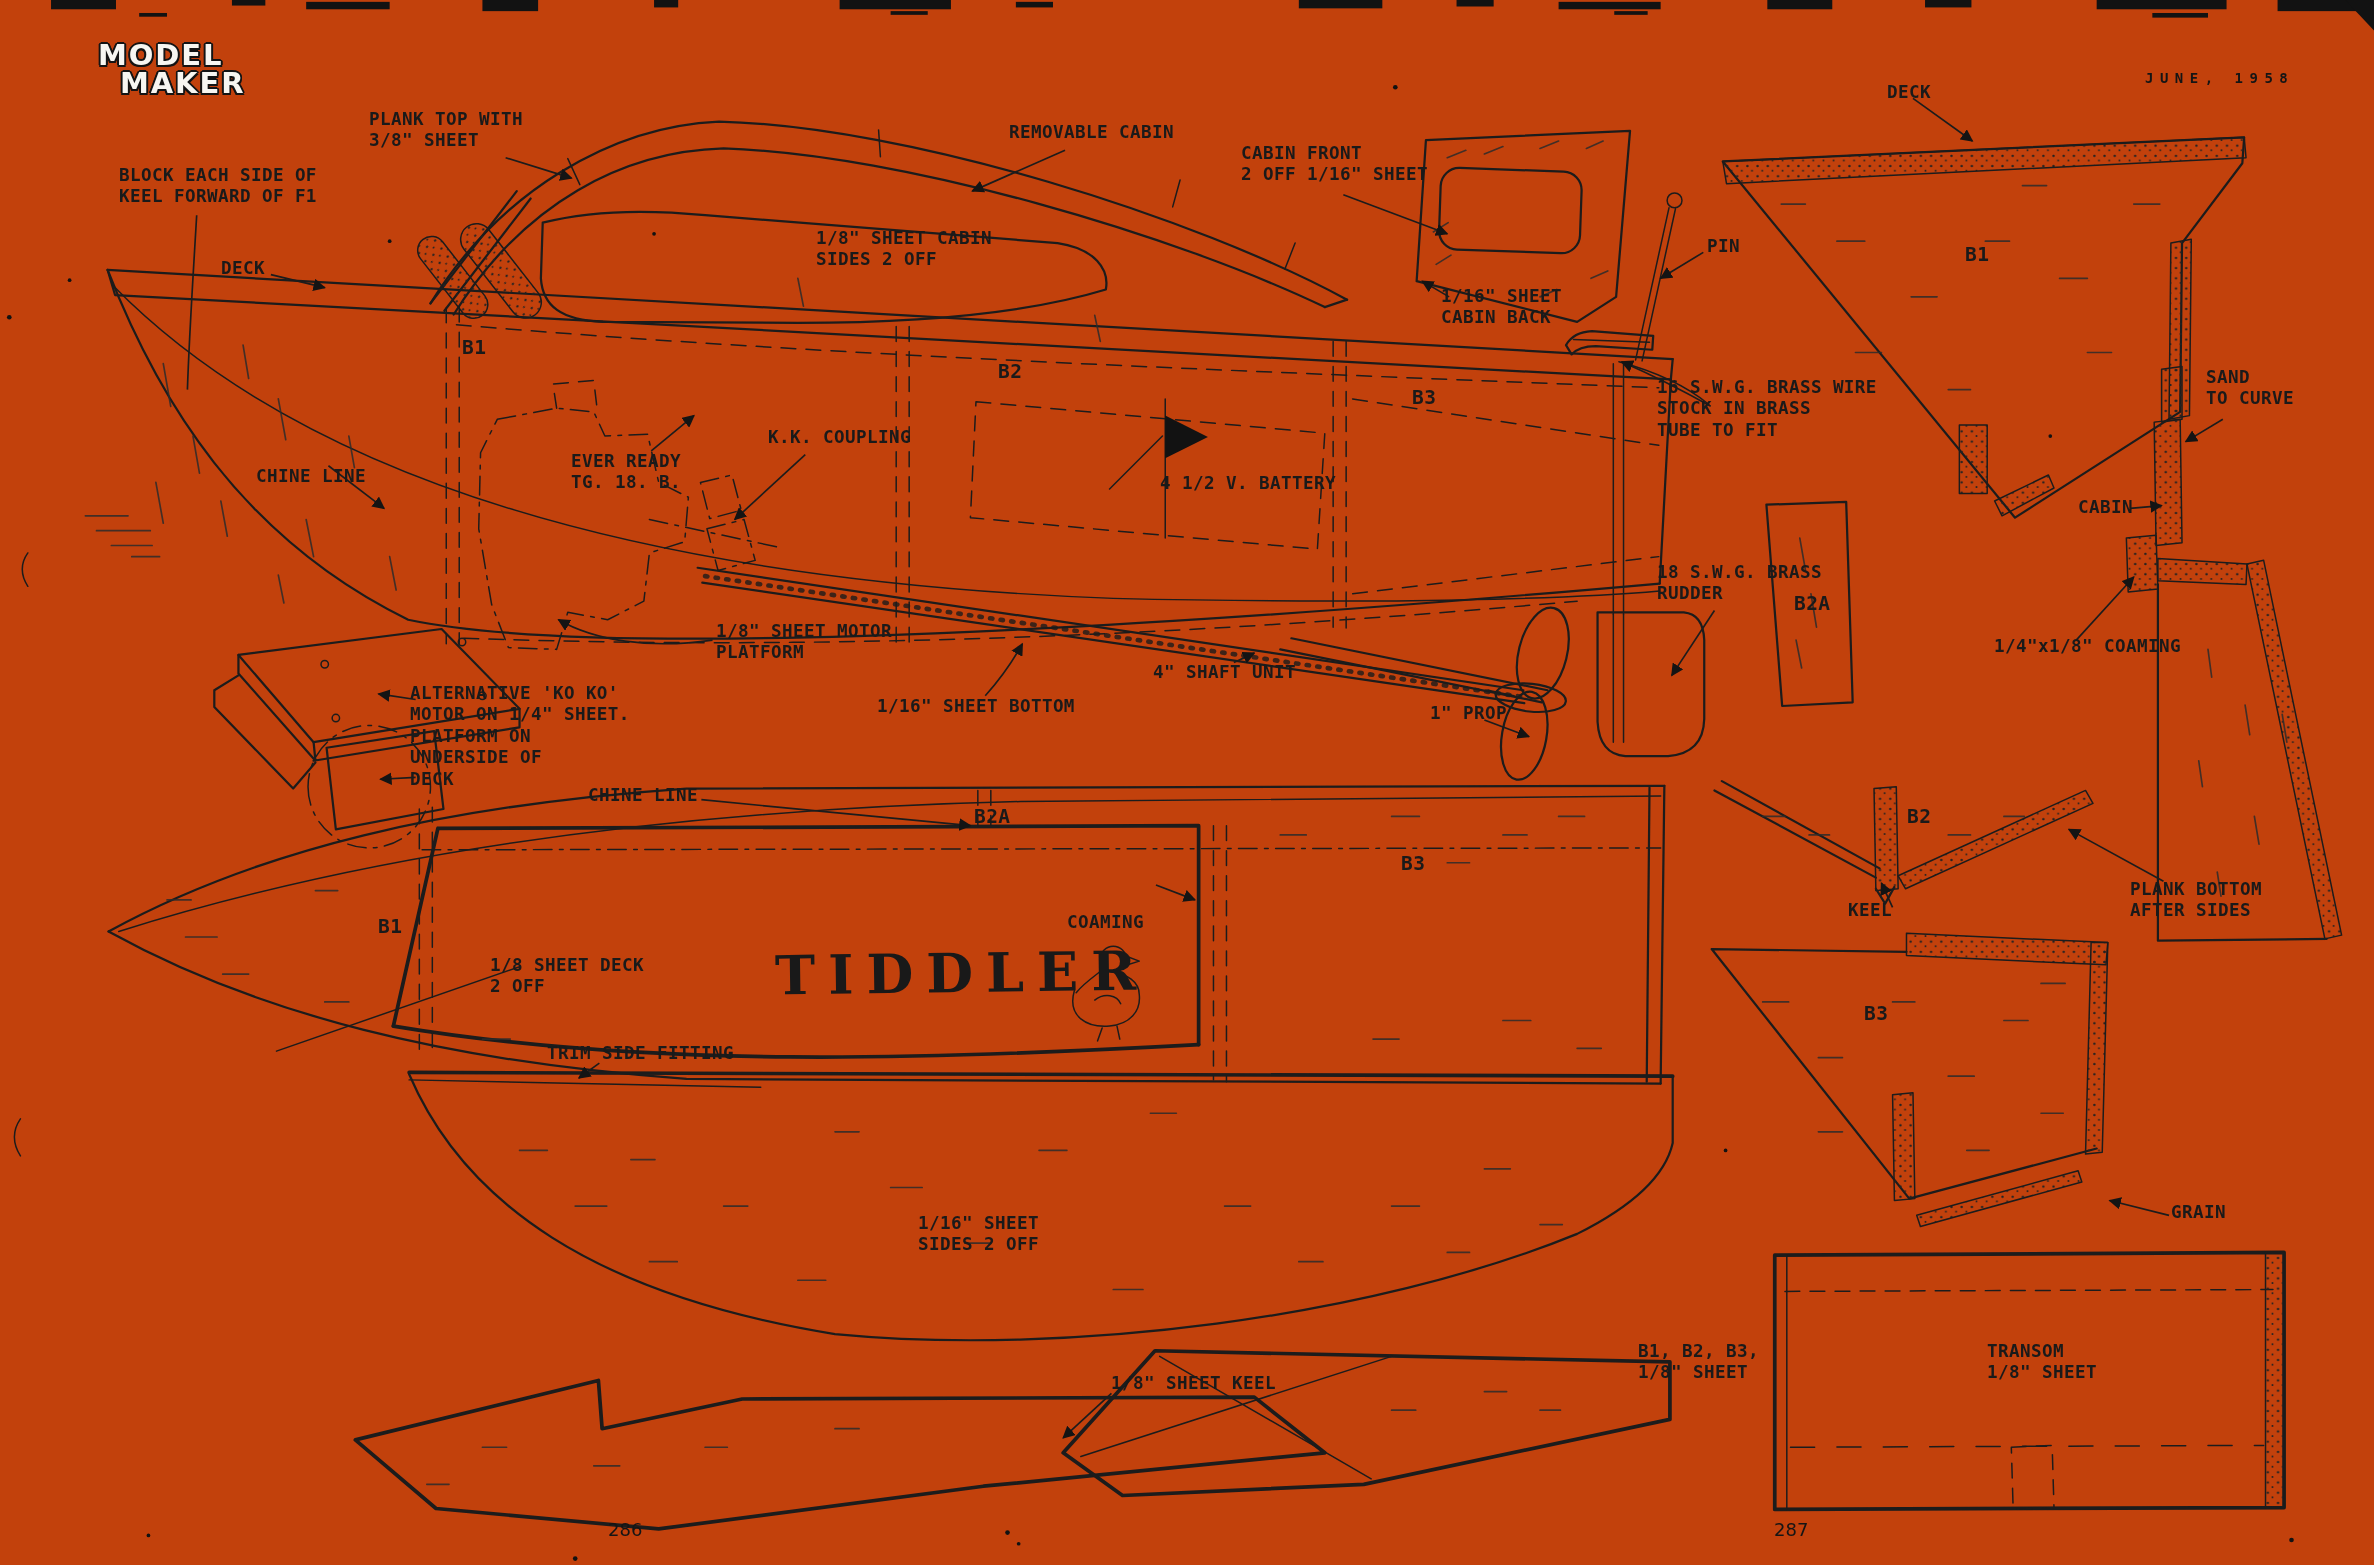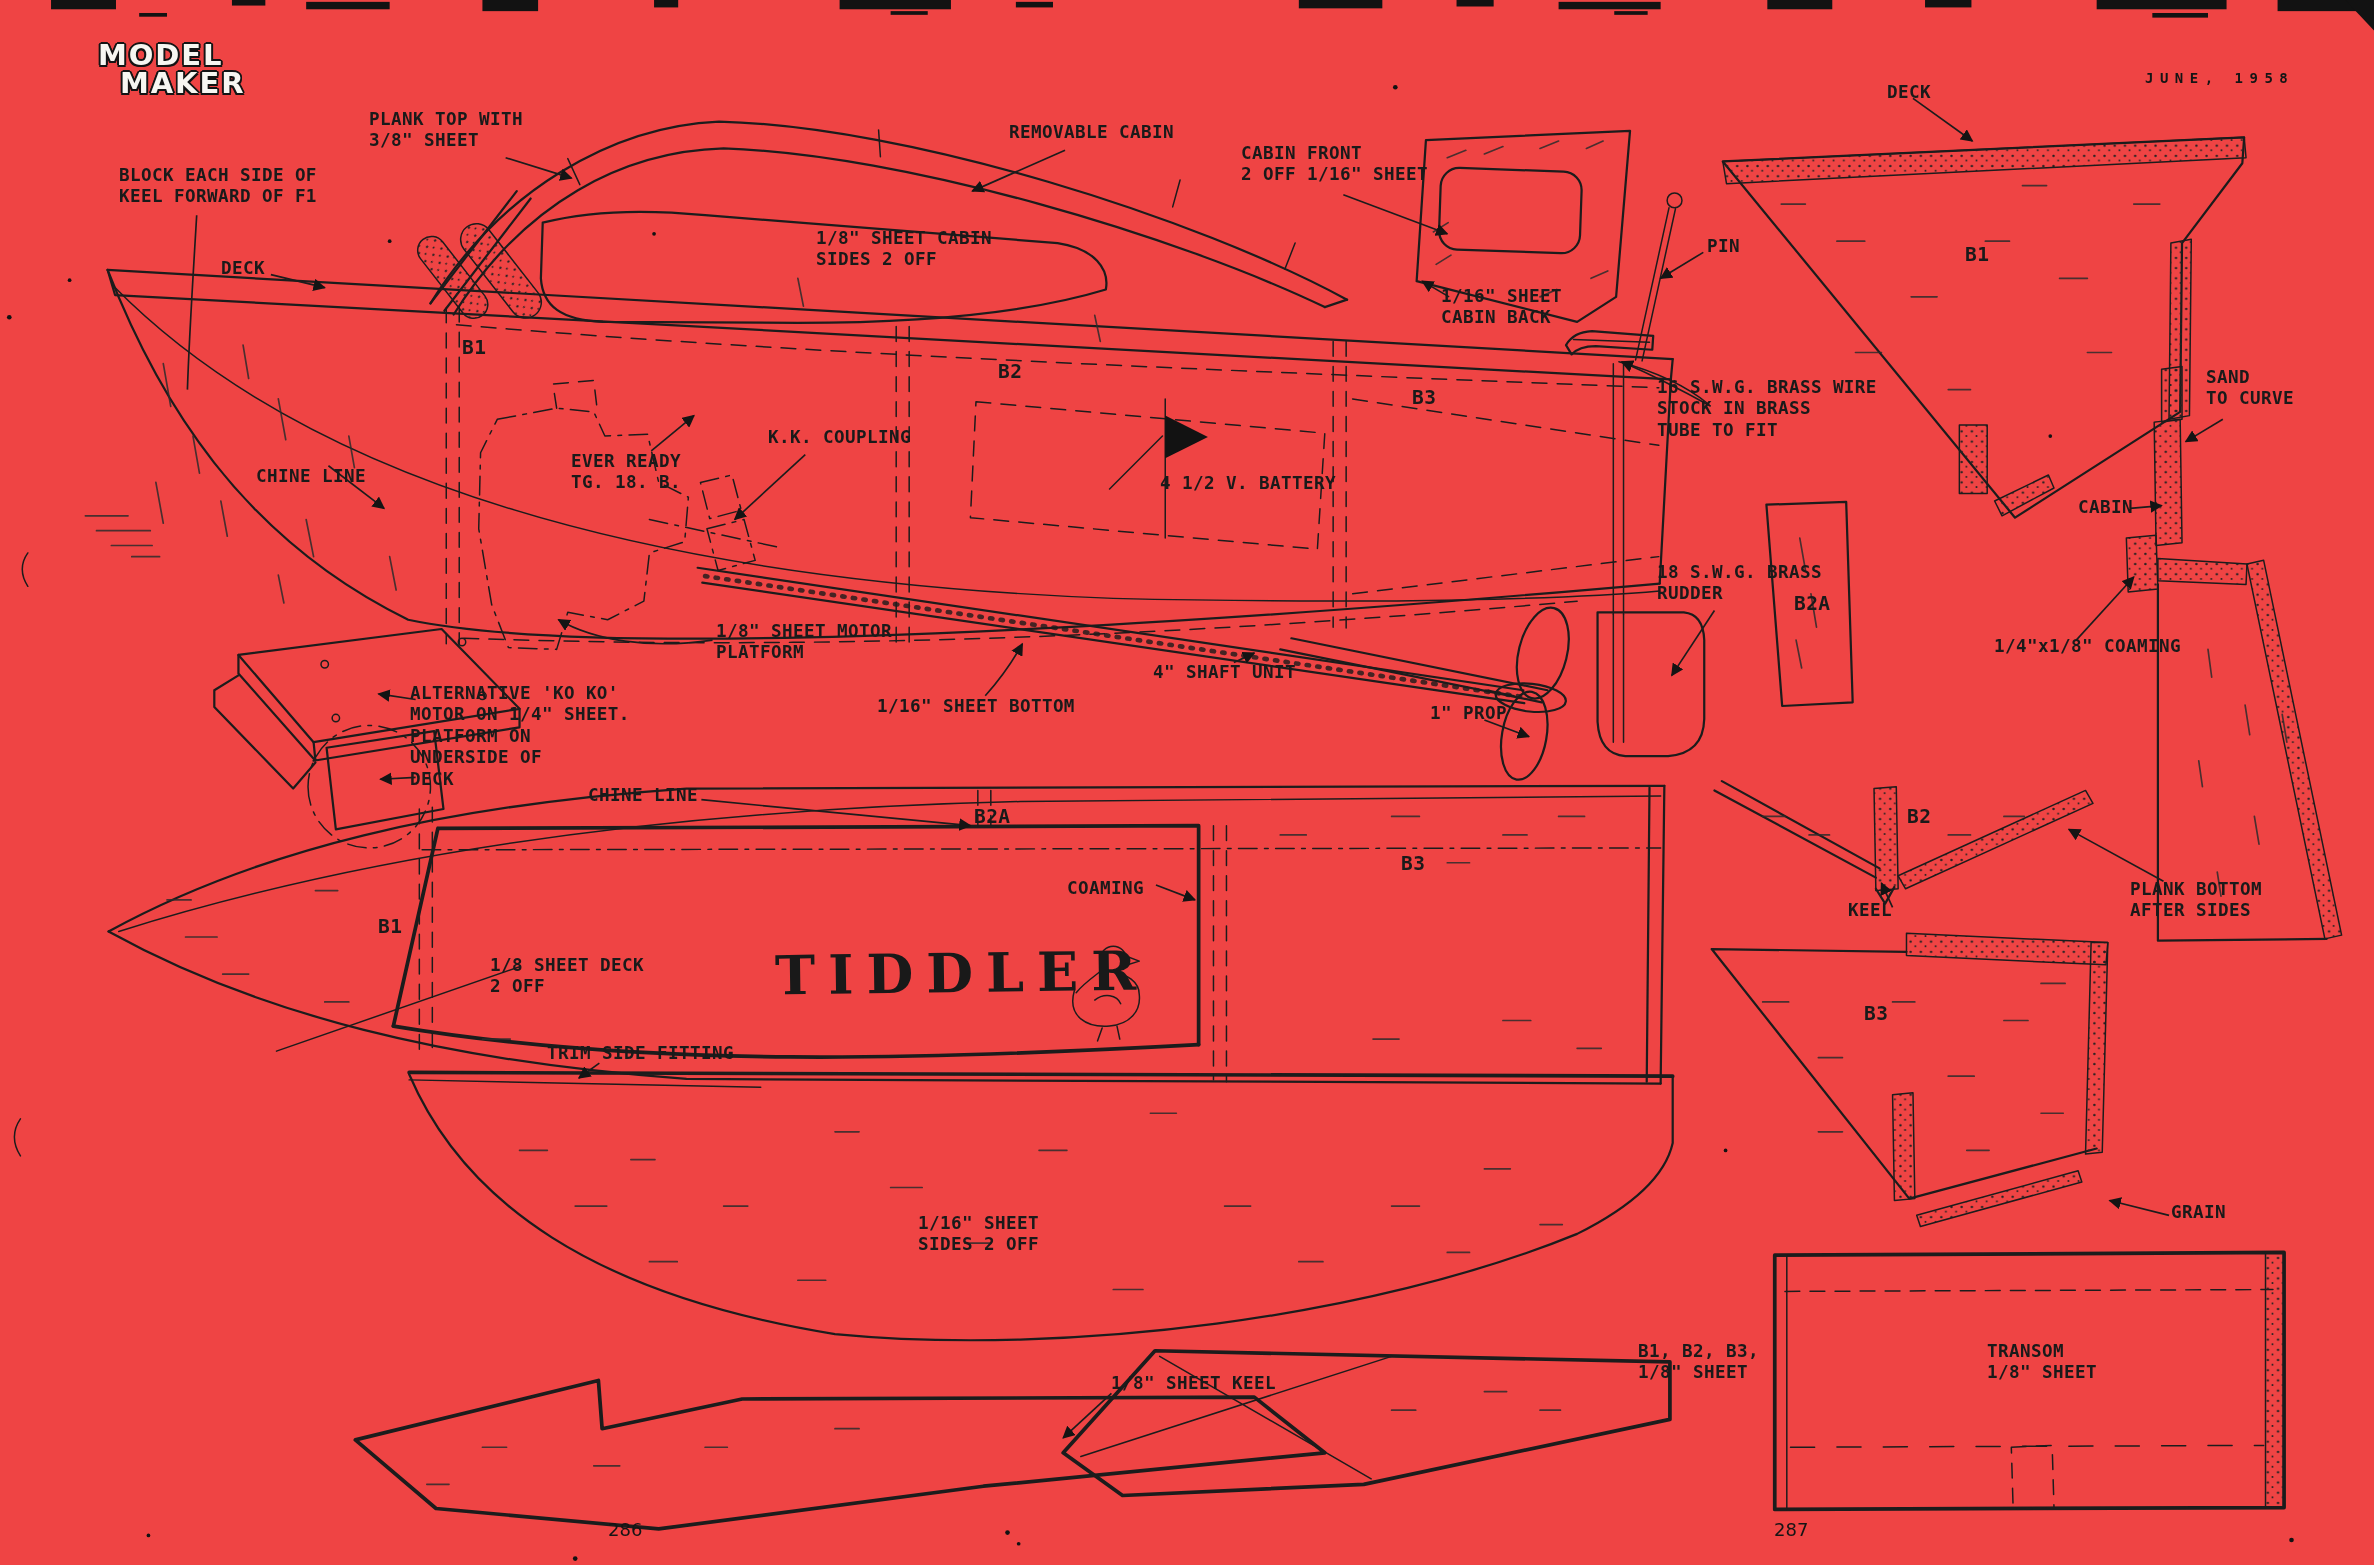--- a/index.html
+++ b/index.html
@@ -1,16 +1,16 @@
 <!DOCTYPE html>
 <html style="font-size:15px"><head>
 <meta charset="utf-8">
 <style>
   html,body{margin:0;padding:0;background:#dddbd4;}
-  #sheet{position:relative;width:2375px;height:1566px;background:#ef4444;overflow:hidden;
+  #sheet{position:relative;width:2375px;height:1566px;background:#c2410c;overflow:hidden;
          font-family:"DejaVu Sans Mono",monospace;color:#151515;}
   
   .lbl{position:absolute;font-size:17.6px;line-height:1.22;font-weight:700;letter-spacing:0.4px;
        white-space:pre-line;color:#1a1a1a;}
   .big{font-size:19.5px;}
   
   #logo{position:absolute;left:98px;top:41px;font-size:29px;font-weight:800;line-height:.98;
         letter-spacing:1.9px;color:#f7f6f1;font-family:"DejaVu Sans",sans-serif;
         text-shadow:1.9px 0 #141414,-1.9px 0 #141414,0 1.9px #141414,0 -1.9px #141414,
                     1.5px 1.5px #141414,-1.5px -1.5px #141414,1.5px -1.5px #141414,-1.5px 1.5px #141414;}
@@ -328,21 +328,21 @@
   <div class="lbl" style="left:877px;top:696px">1/16" SHEET BOTTOM</div>
   <div class="lbl" style="left:1430px;top:703px">1" PROP</div>
   <div class="lbl" style="left:410px;top:683px">ALTERNATIVE 'KO KO'
 MOTOR ON 1/4" SHEET.
 PLATFORM ON
 UNDERSIDE OF
 DECK</div>
   <div class="lbl" style="left:588px;top:785px">CHINE LINE</div>
   <div class="lbl big" style="left:974px;top:805px">B2A</div>
   <div class="lbl big" style="left:1401px;top:852px">B3</div>
-  <div class="lbl" style="left:1067px;top:878px">COAMING</div>
+  <div class="lbl" style="left:1067px;top:912px">COAMING</div>
   <div class="lbl big" style="left:378px;top:915px">B1</div>
   <div class="lbl" style="left:490px;top:955px">1/8 SHEET DECK
 2 OFF</div>
   <div class="lbl big" style="left:1907px;top:805px">B2</div>
   <div class="lbl" style="left:1848px;top:900px">KEEL</div>
   <div class="lbl" style="left:2130px;top:879px">PLANK BOTTOM
 AFTER SIDES</div>
   <div class="lbl big" style="left:1864px;top:1002px">B3</div>
   <div class="lbl" style="left:547px;top:1043px">TRIM SIDE FITTING</div>
   <div class="lbl" style="left:918px;top:1213px">1/16" SHEET

